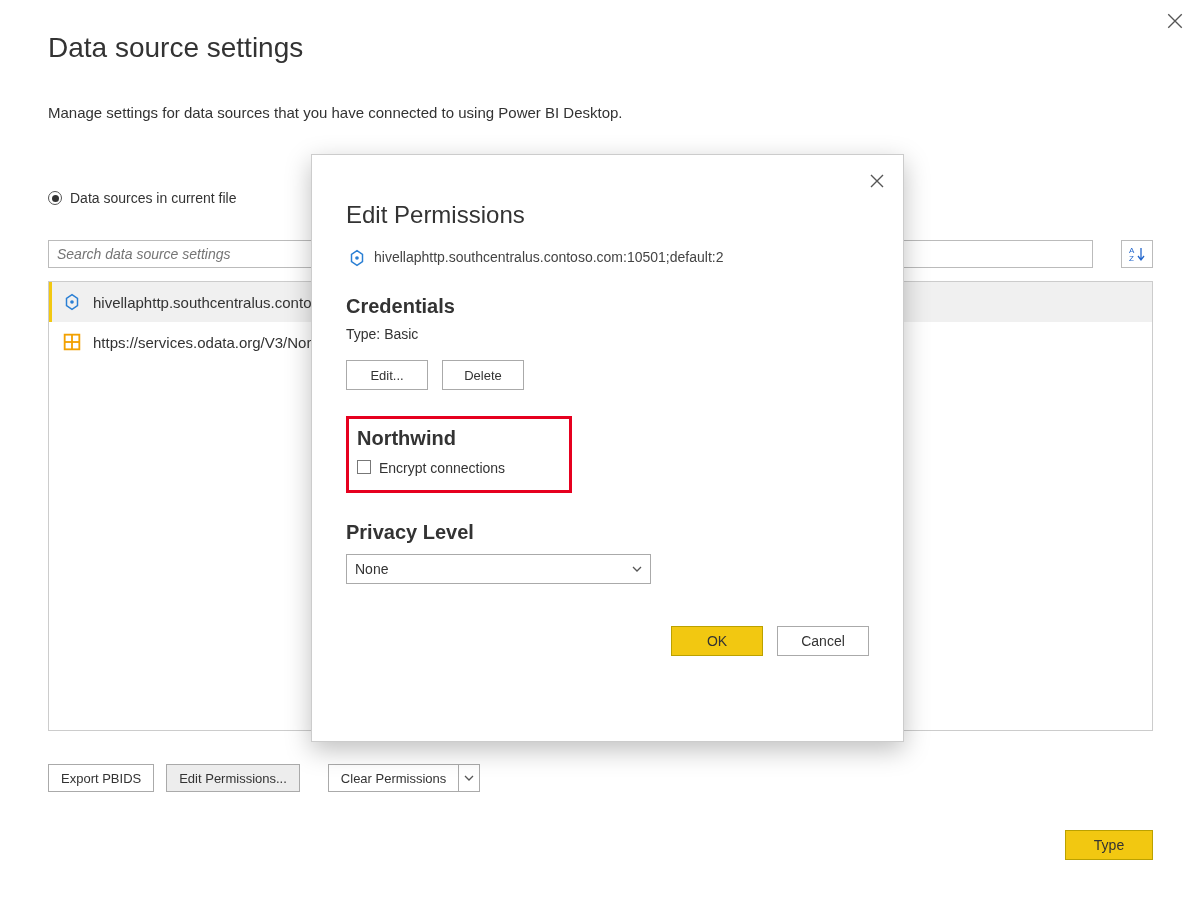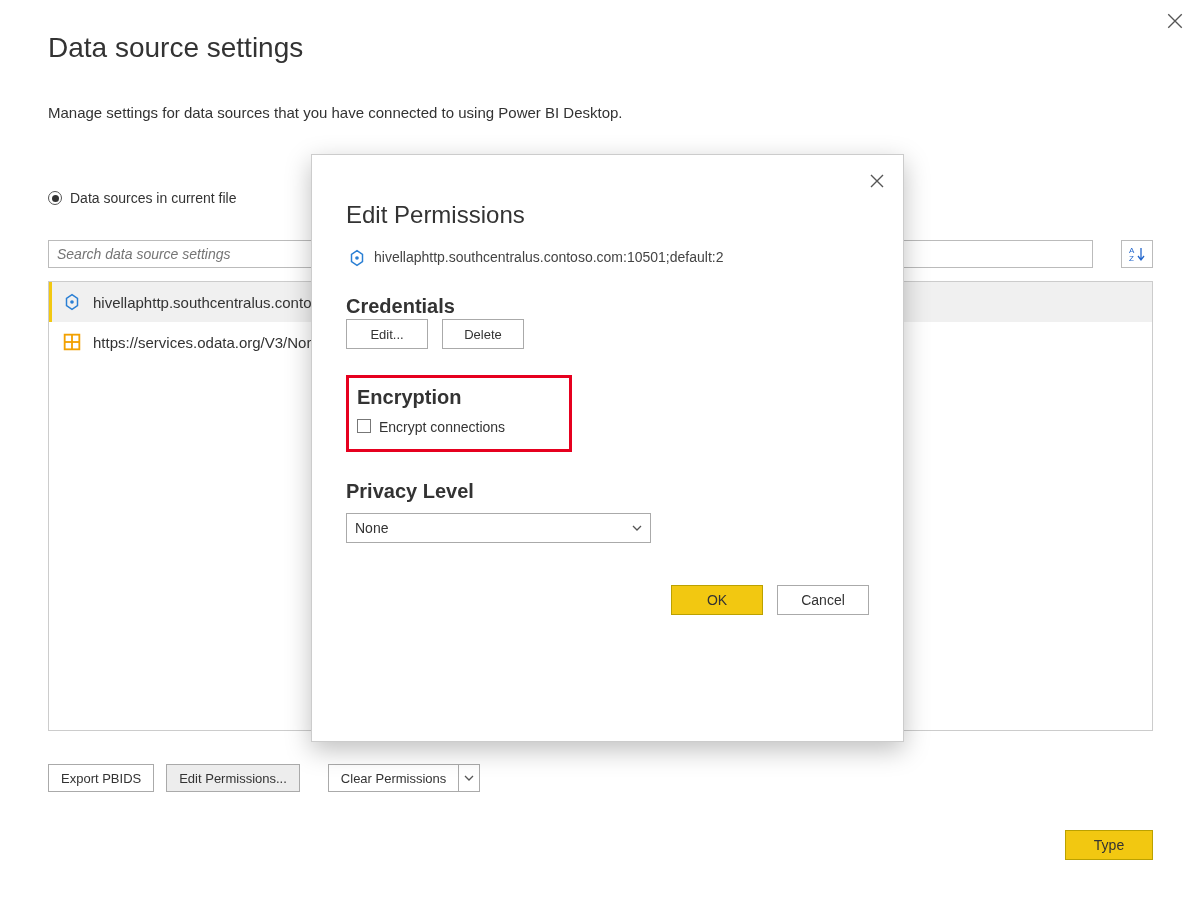--- a/index.html
+++ b/index.html
@@ -35,21 +35,21 @@
 
   
   .modal { position: absolute; top: 154px; left: 311px; width: 593px; height: 588px; background: #fff; border: 1px solid #ccc; box-shadow: 0 8px 24px rgba(0,0,0,0.25); padding: 28px 34px 24px 34px; }
   .modal-close { position: absolute; top: 18px; right: 18px; cursor: pointer; }
   .modal-close svg { width: 16px; height: 16px; stroke: #555; stroke-width: 1.4; }
   .modal-title { font-size: 24px; font-weight: 400; color: #333; margin-top: 18px; }
   .modal-ds { display: flex; align-items: center; gap: 8px; margin-top: 18px; font-size: 14px; color: #444; }
   .modal-ds .icon { width: 20px; height: 20px; }
   .section-h { font-size: 20px; color: #333; margin-top: 28px; }
   .cred-type { font-size: 14px; color: #333; margin-top: 8px; }
-  .cred-btns { display: flex; gap: 14px; margin-top: 1px; }
+  .cred-btns { display: flex; gap: 14px; margin-top: 18px; }
   .cred-btns .btn { height: 30px; min-width: 82px; justify-content: center; }
   .encryption-box { border: 3px solid #e6001f; margin-top: 26px; padding: 8px 12px 14px 8px; width: 226px; }
   .encryption-box .section-h { margin-top: 0; font-size: 20px; }
   .encrypt-row { display: flex; align-items: flex-start; gap: 8px; margin-top: 10px; font-size: 14px; color: #333; }
   .chk { width: 14px; height: 14px; border: 1.5px solid #777; display: inline-block; }
   .privacy-sect { margin-top: 24px; }
   .privacy-select { margin-top: 10px; width: 305px; height: 30px; border: 1px solid #aaa; display: flex; align-items: center; justify-content: space-between; padding: 0 8px; font-size: 14px; cursor: pointer; }
   .modal-footer { display: flex; gap: 14px; justify-content: flex-end; margin-top: 42px; }
   .modal-footer .btn { width: 92px; height: 30px; justify-content: center; font-size: 14px; }
   .modal-footer .primary { background: #f2c811; border-color: #bba100; }
@@ -138,27 +138,28 @@
     <span class="icon hive-icon">
       <svg viewBox="0 0 24 24">
           <polygon points="12,4 18,8 18,16 12,20 6,16 6,8" fill="none" stroke="#2a7fd4" stroke-width="1.6"></polygon>
           <circle cx="12" cy="12" r="2" fill="#2a7fd4"></circle>
         </svg>
     </span>
     <span>hivellaphttp.southcentralus.contoso.com:10501;default:2</span>
   </div>
 
   <h3 class="section-h">Credentials</h3>
+  <div class="cred-type">Type: Basic</div>
   <div class="cred-btns">
     <button class="btn">Edit...</button>
     <button class="btn">Delete</button>
   </div>
 
   <div class="encryption-box">
-    <h3 class="section-h">Encryption</h3>
+    <h3 class="section-h">Northwind</h3>
     <label class="encrypt-row">
       <span class="chk"></span>
       <span>Encrypt connections</span>
     </label>
   </div>
 
   <div class="privacy-sect">
     <h3 class="section-h">Privacy Level</h3>
     <div class="privacy-select">
       <span>None</span>

